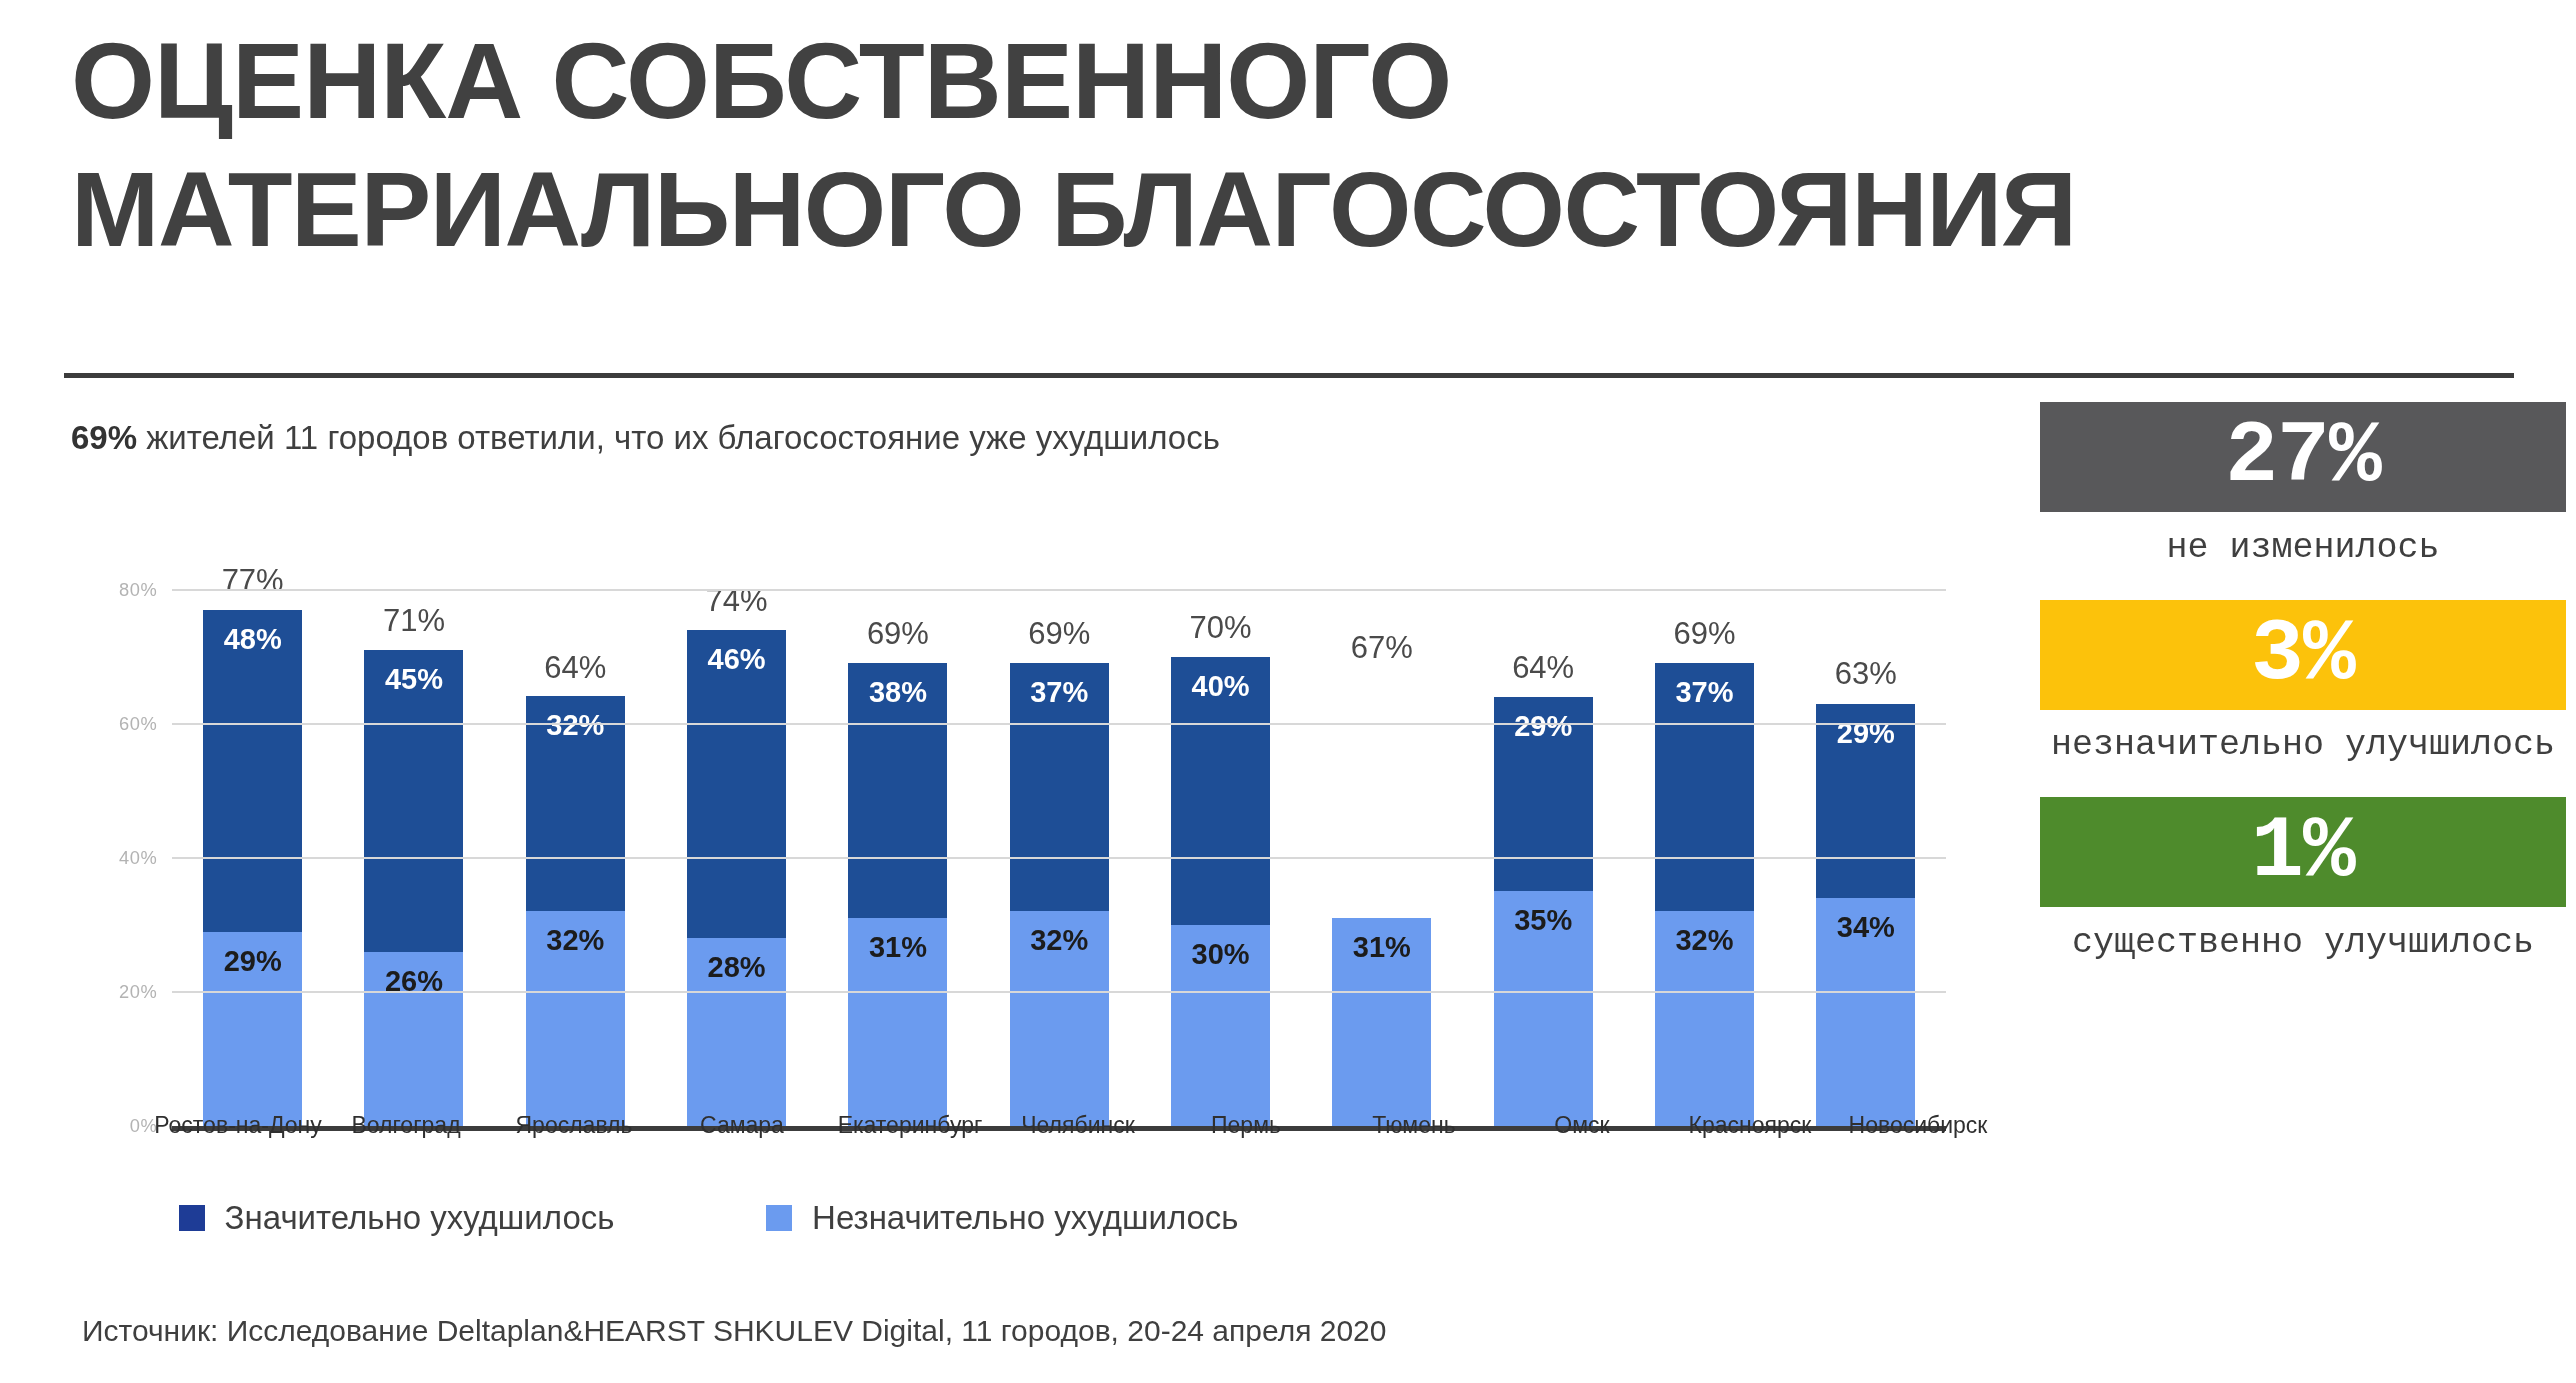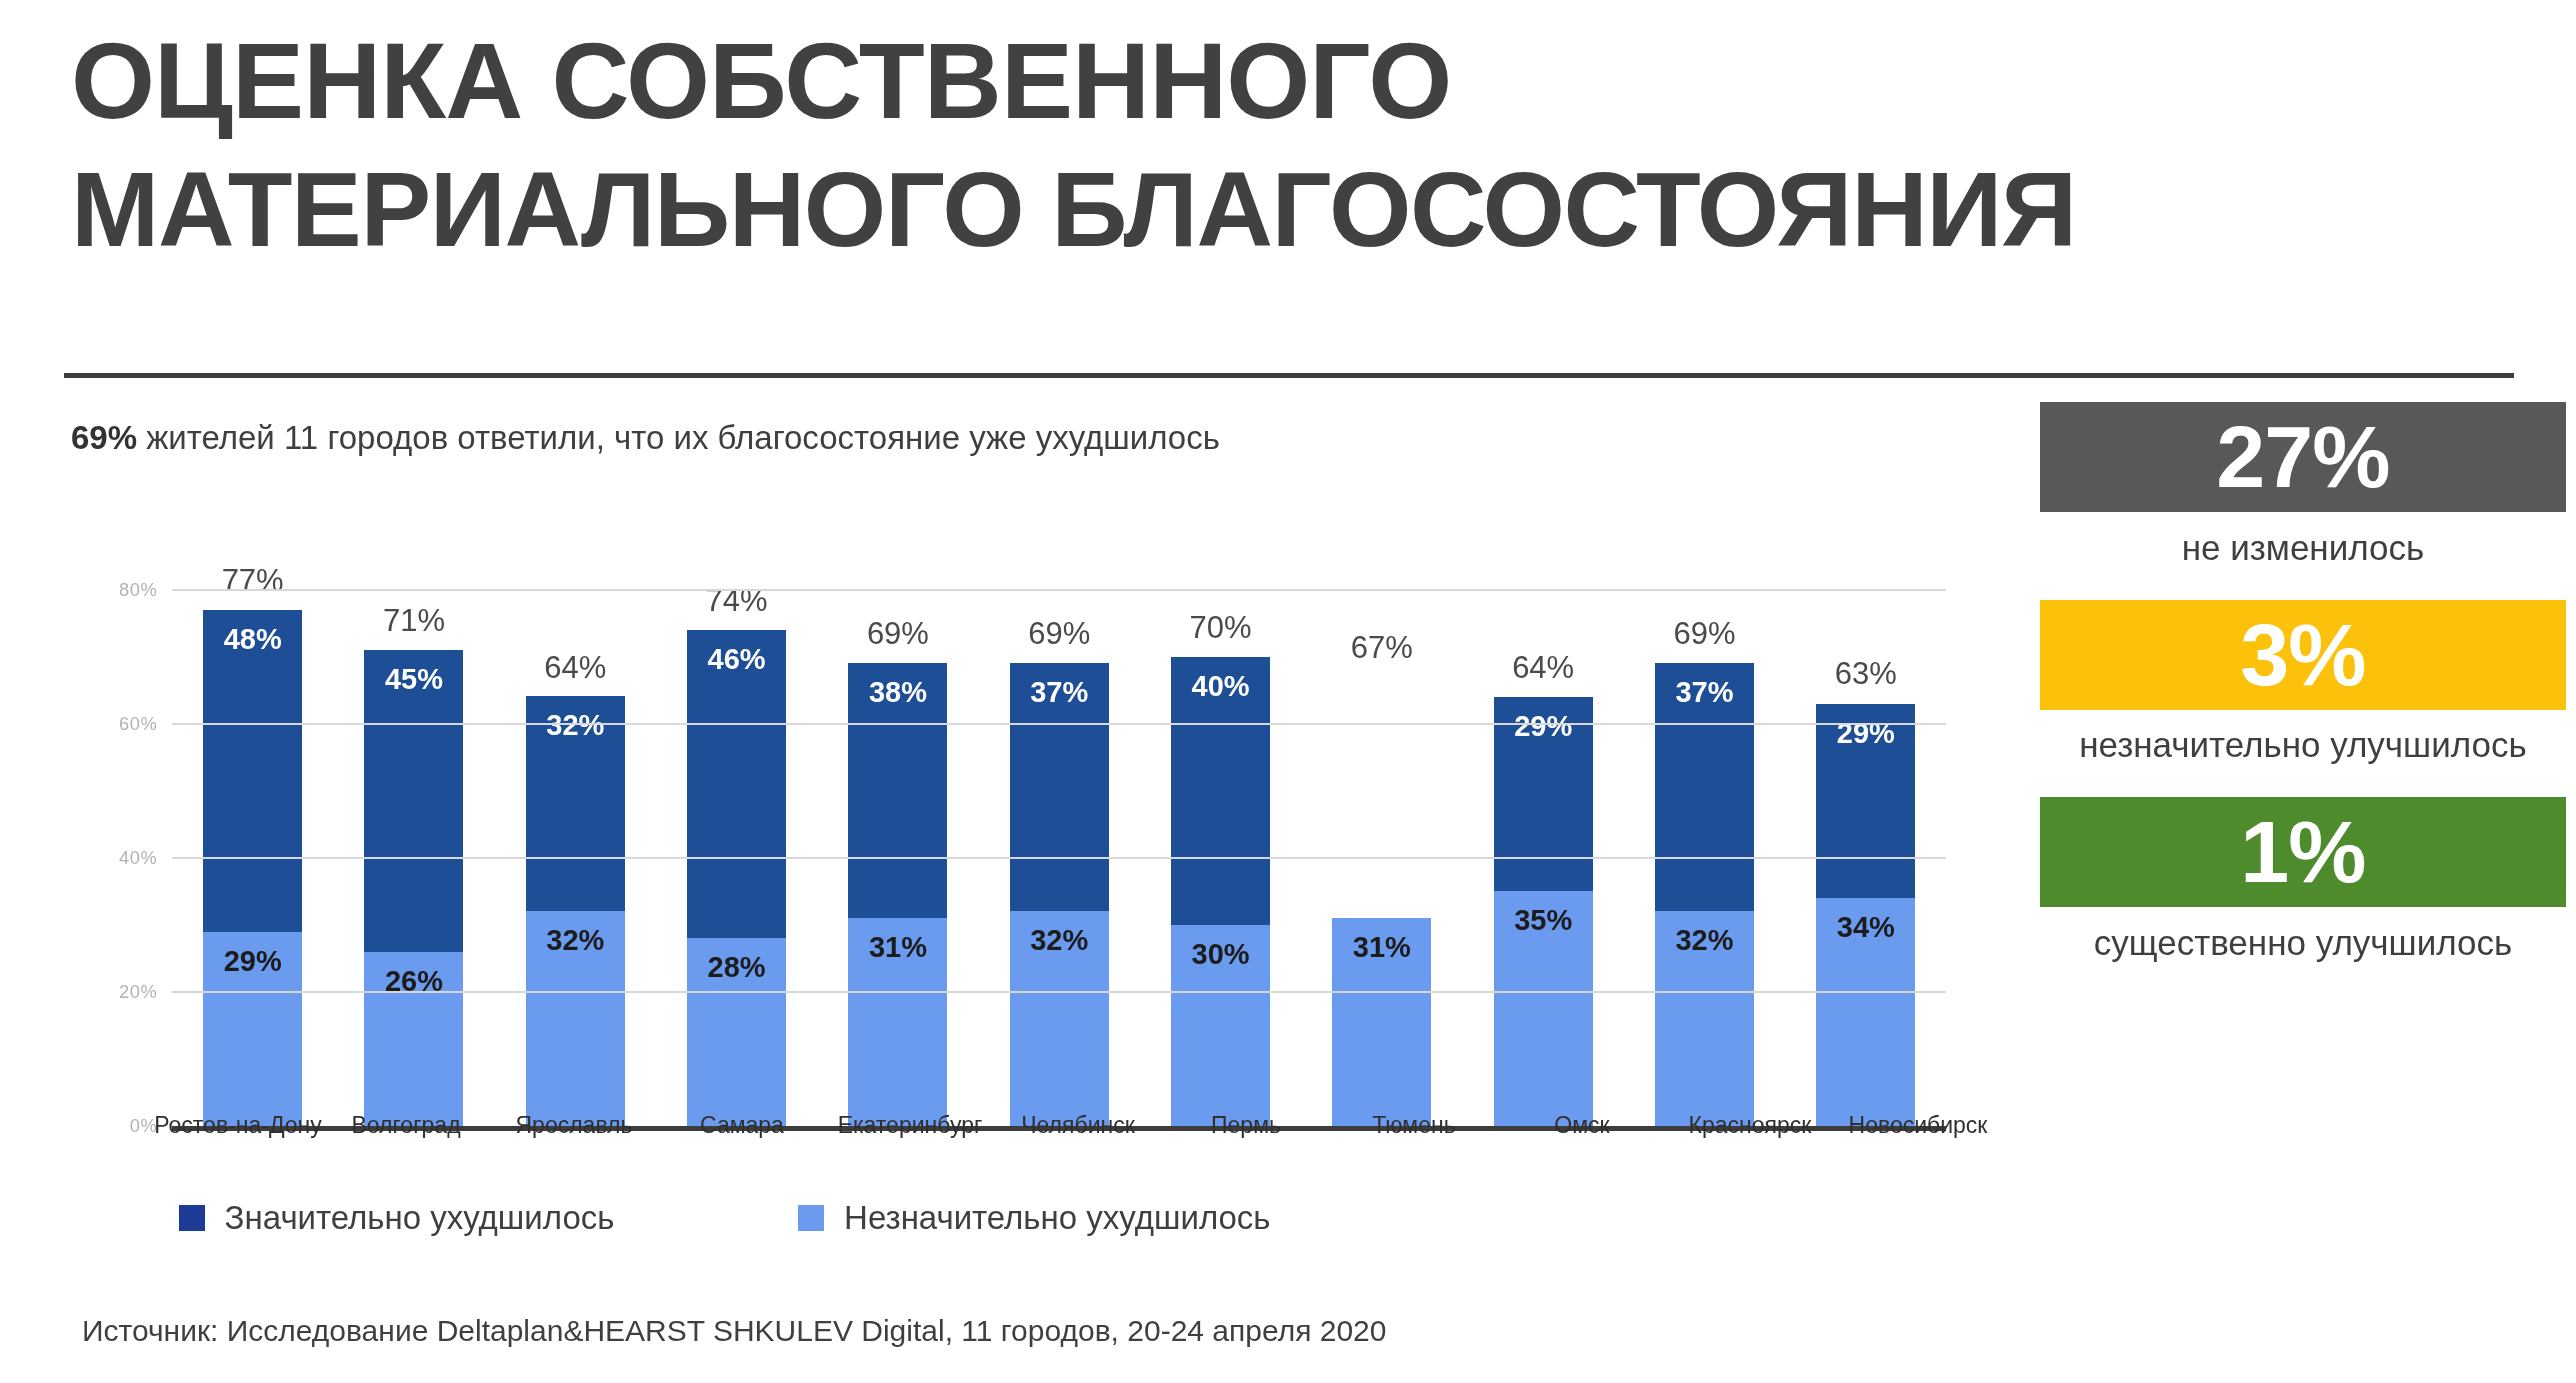--- a/index.html
+++ b/index.html
@@ -166,21 +166,20 @@
     white-space: nowrap;
   }
 
   
   .legend {
     position: absolute;
     left: 179px;
     top: 1199px;
     display: flex;
     align-items: center;
-    gap: 32px;
   }
   .legend-item {
     display: flex;
     align-items: center;
   }
   .legend-item.first { margin-right: 152px; }
   .swatch {
     width: 25.6px;
     height: 25.6px;
     margin-right: 20px;
@@ -204,21 +203,21 @@
     white-space: nowrap;
   }
 
   
   .cards {
     position: absolute;
     left: 2040px;
     top: 402px;
     width: 526px;
   }
-  .card { margin-bottom: 18.3px; }
+  .card { margin-bottom: 18.3px; font-family: Liberation Mono, monospace; }
   .card-band {
     height: 110px;
     display: flex;
     align-items: center;
     justify-content: center;
   }
   .card-band .big {
     font-size: 88px;
     font-weight: 700;
     color: #ffffff;

